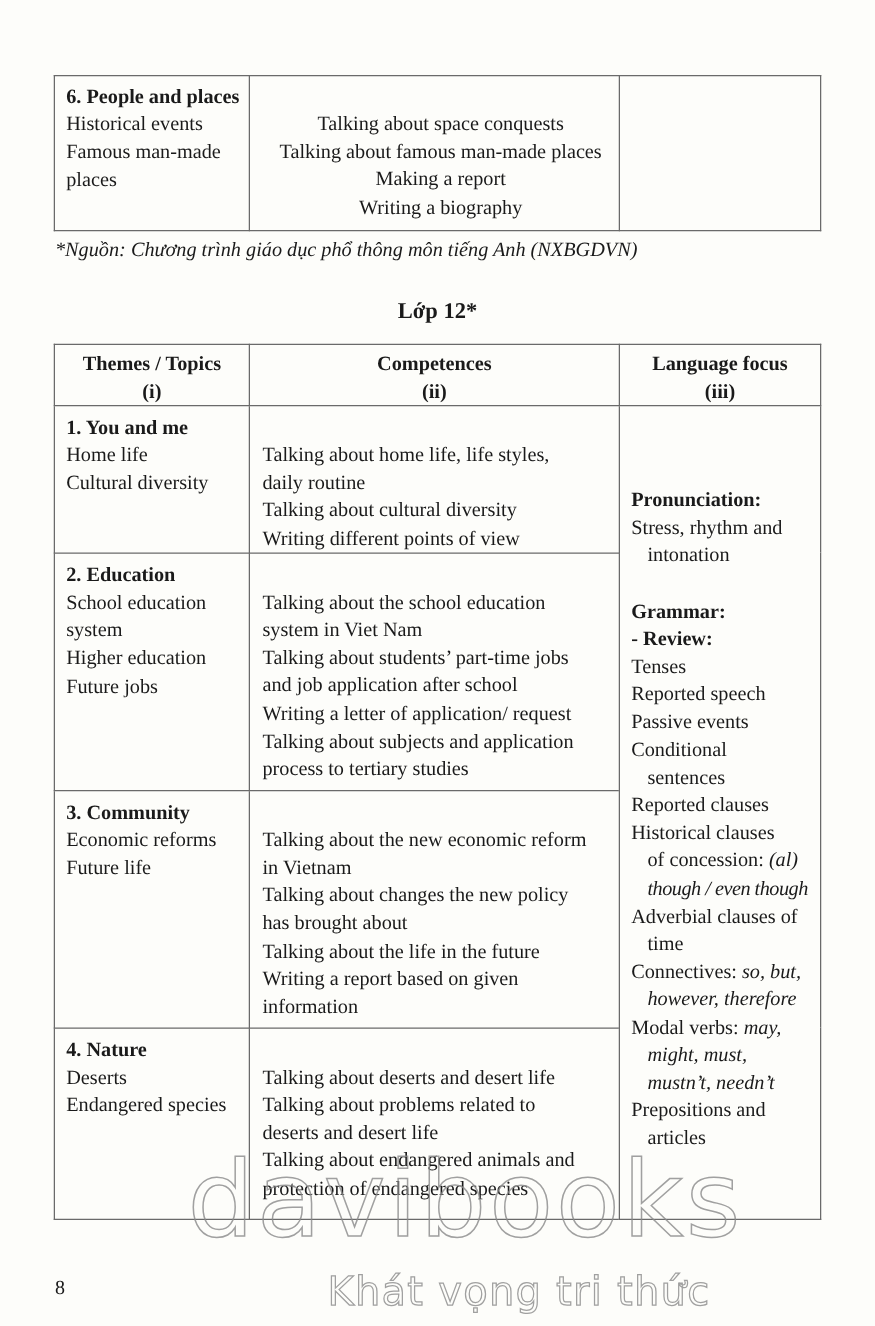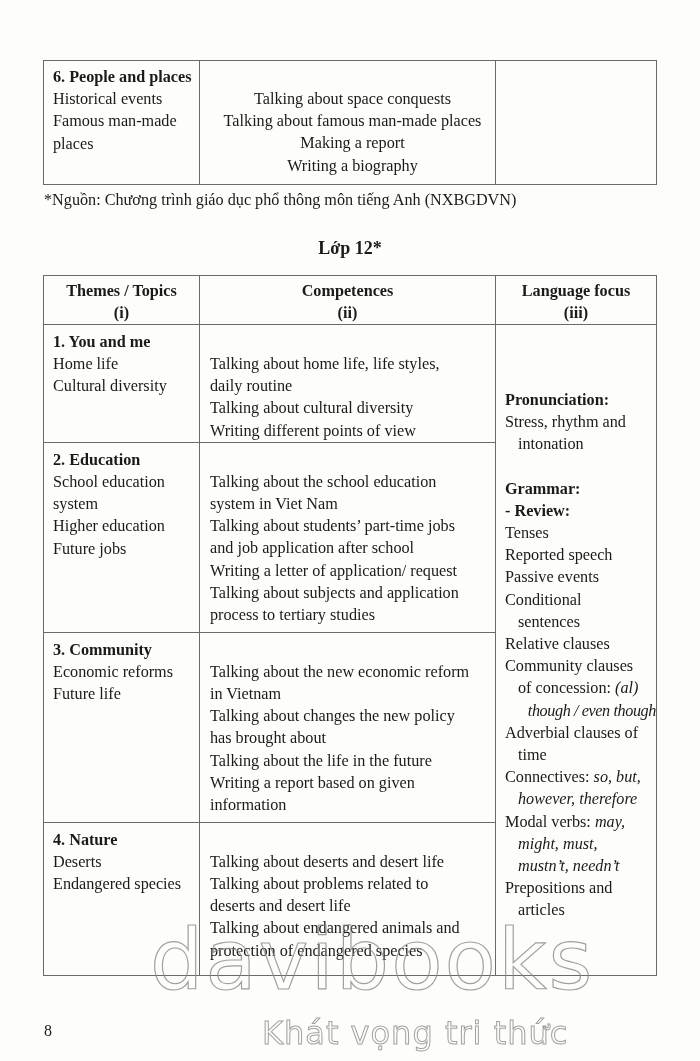--- a/index.html
+++ b/index.html
@@ -22,21 +22,21 @@
   .c3 { width: 161px; }
   .cell1 { padding: 6px 0 0 9px; }
   .cell2 { padding: 28px 0 0 10px; }
   .cell3 { padding: 0 0 0 9px; }
   .line { display: block; white-space: nowrap; }
   .b { font-weight: bold; }
   .ind { padding-left: 13px; }
   .it { font-style: italic; }
   th { font-weight: bold; text-align: center; padding-top: 4px !important; line-height: 22px; font-size: 16.2px; }
   .source {
-    position: absolute; left: 44px; top: 191px; font-size: 16.2px;
+    position: absolute; left: 44px; top: 191px; font-style: italic; font-size: 16.2px;
   }
   .title {
     position: absolute; left: 0; width: 700px; top: 238px; text-align: center;
     font-weight: bold; font-size: 18px;
   }
   .pagenum { position: absolute; left: 44px; top: 1022px; font-size: 16px; }
   .wm1 {
     position: absolute; left: 150px; top: 918px; font-family: "DejaVu Sans", sans-serif;
     font-size: 84px; letter-spacing: 2px; color: transparent;
     -webkit-text-stroke: 1.2px #8a8a8a; opacity: 0.8; line-height: 1;
@@ -126,24 +126,24 @@
         <span class="line">Stress, rhythm and</span>
         <span class="line ind">intonation</span>
         <span class="line" style="height:22px;"></span>
         <span class="line b">Grammar:</span>
         <span class="line b">- Review:</span>
         <span class="line">Tenses</span>
         <span class="line">Reported speech</span>
         <span class="line">Passive events</span>
         <span class="line">Conditional</span>
         <span class="line ind">sentences</span>
-        <span class="line">Relative clauses</span>
-        <span class="line">Community clauses</span>
+        <span class="line">Reported clauses</span>
+        <span class="line">Historical clauses</span>
         <span class="line ind"><span>of concession: </span><span class="it">(al)</span></span>
-        <span class="line ind it" style="letter-spacing:-0.4px;text-align:right;">though / even though</span>
+        <span class="line ind it" style="letter-spacing:-0.4px;">though / even though</span>
         <span class="line">Adverbial clauses of</span>
         <span class="line ind">time</span>
         <span class="line"><span>Connectives: </span><span class="it">so, but,</span></span>
         <span class="line ind it">however, therefore</span>
         <span class="line"><span>Modal verbs: </span><span class="it">may,</span></span>
         <span class="line ind it">might, must,</span>
         <span class="line ind it">mustn’t, needn’t</span>
         <span class="line">Prepositions and</span>
         <span class="line ind">articles</span>
       </div>

